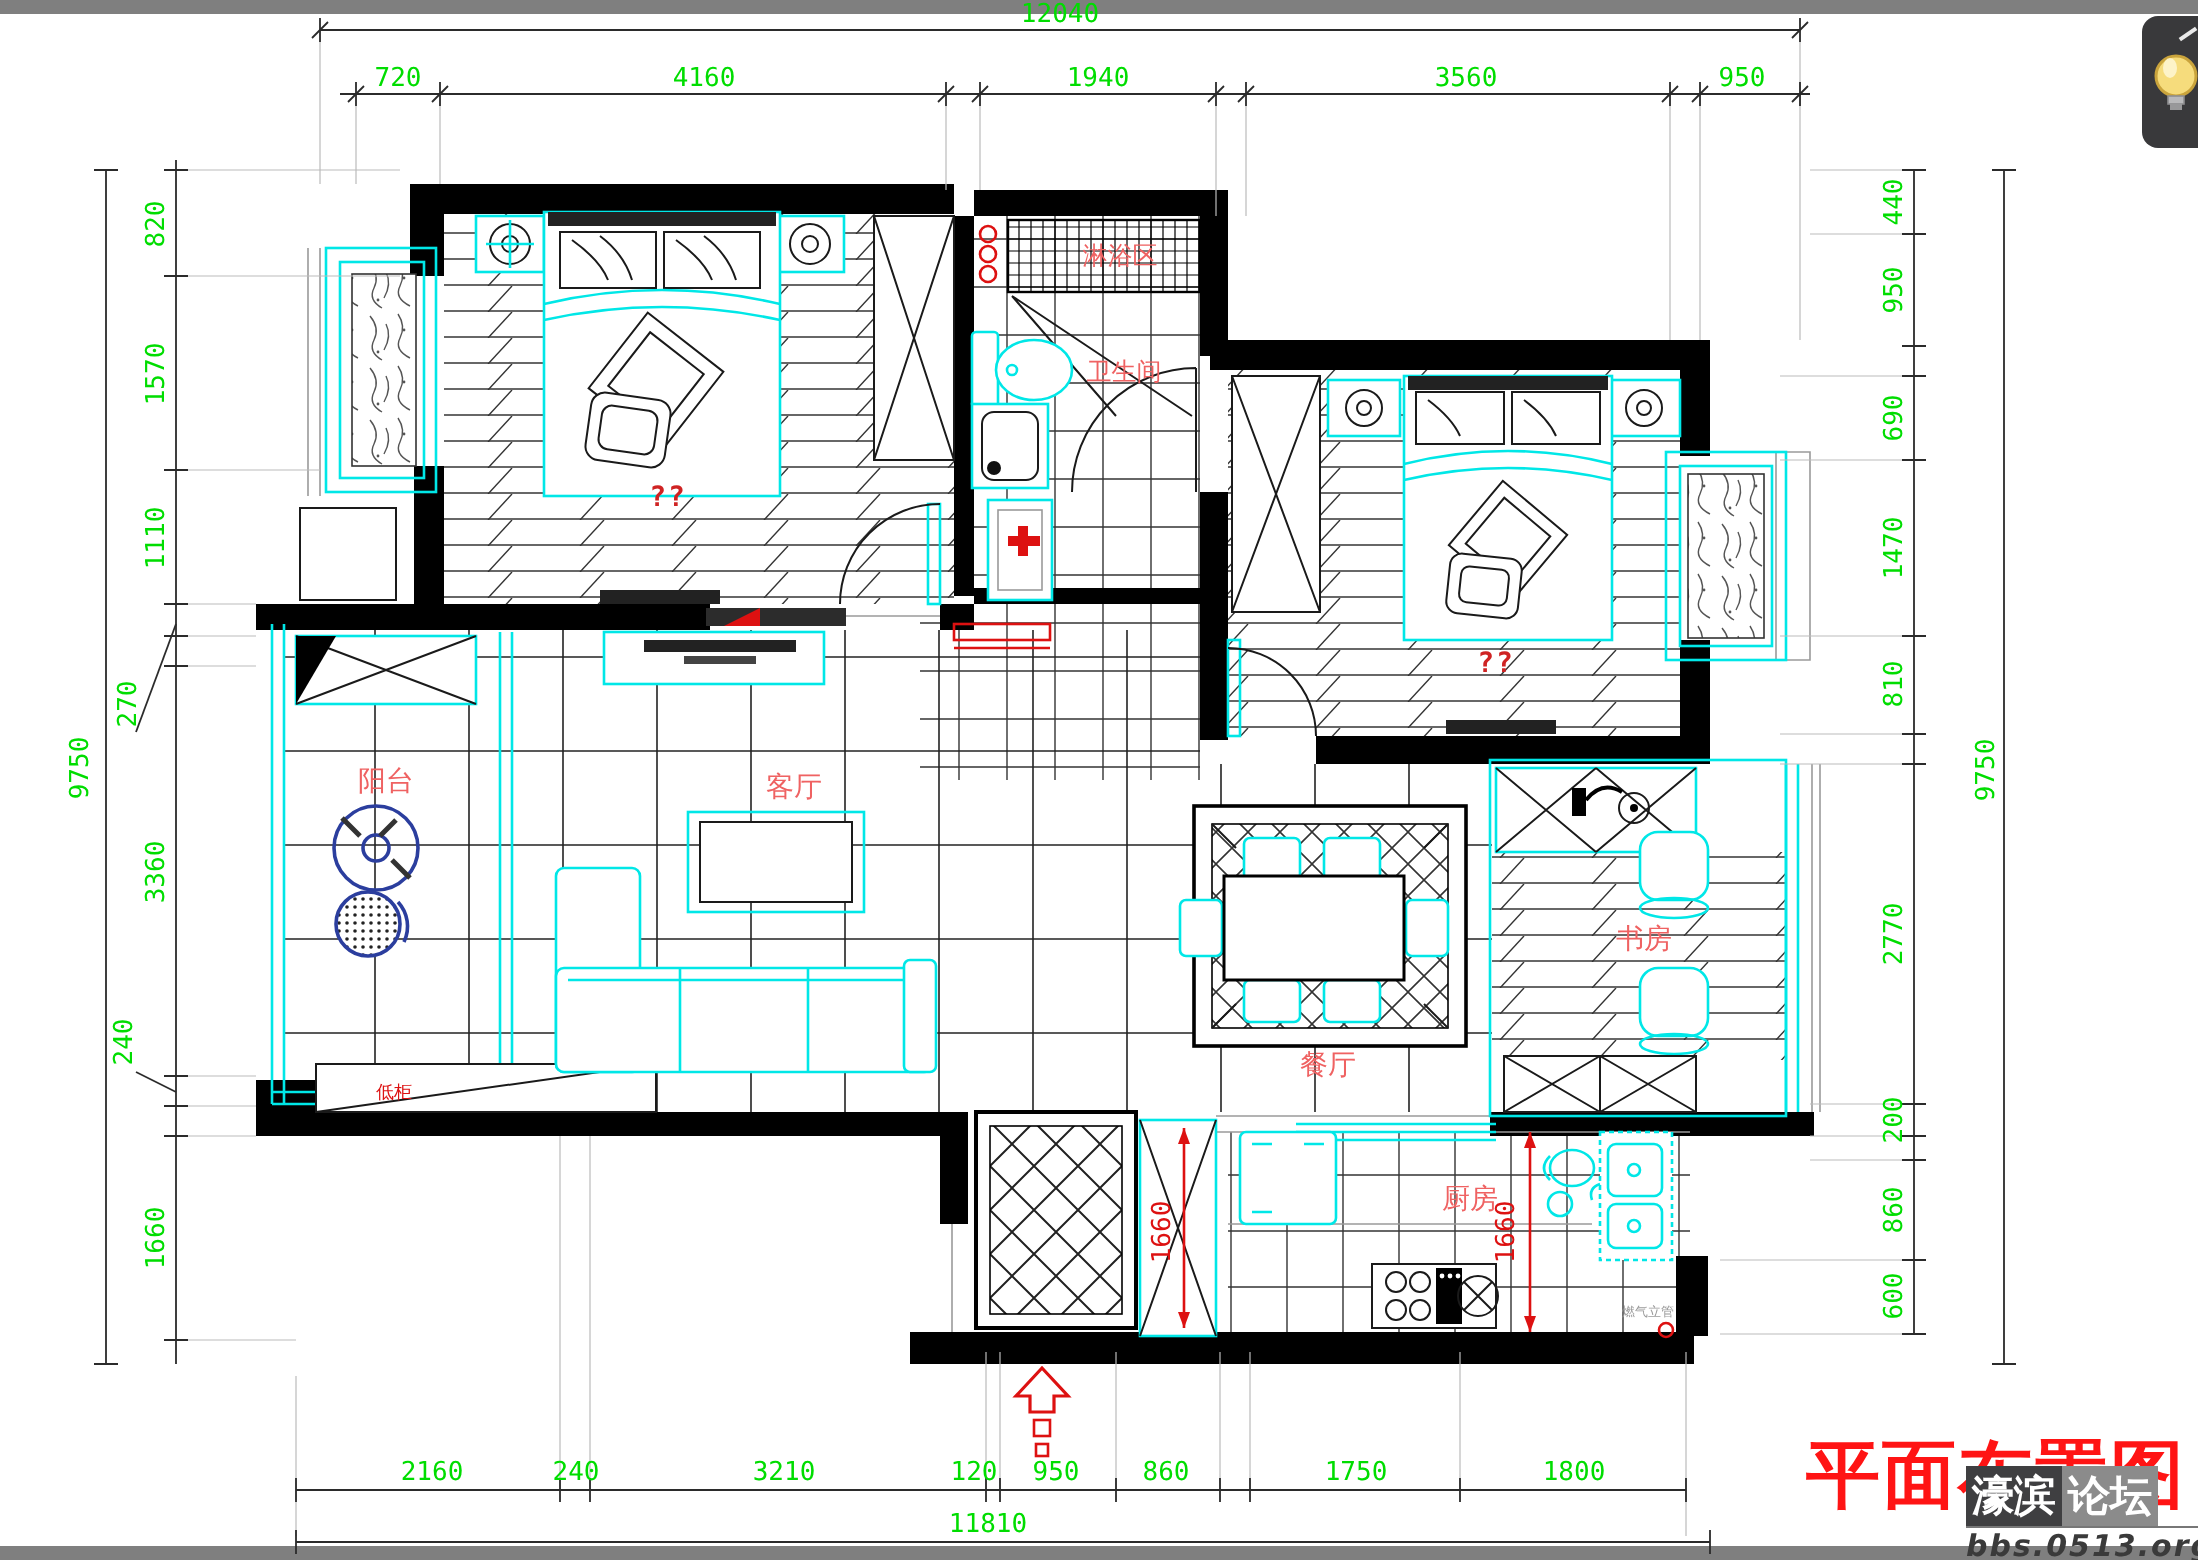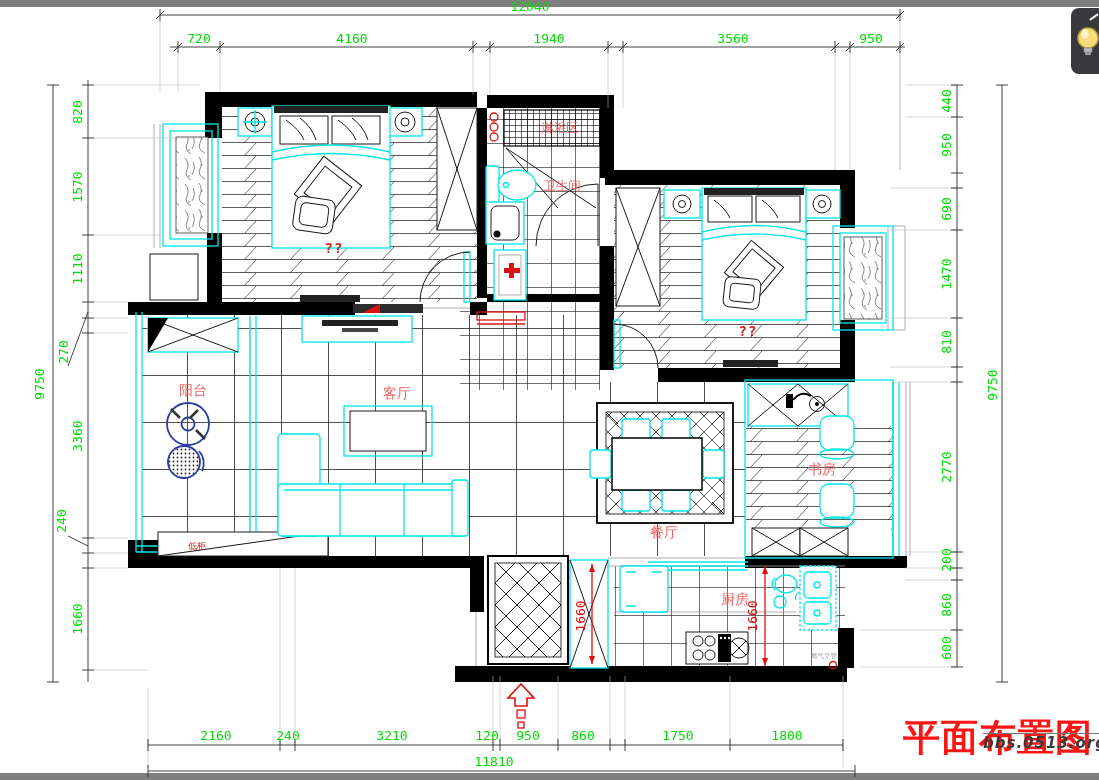--- a/index.html
+++ b/index.html
@@ -405,15 +405,19 @@
       <circle cx="17" cy="30" r="10" fill="#f6dc7c" stroke="#caa43c" stroke-width="1.5"></circle>
       <ellipse cx="14" cy="26" rx="3.5" ry="5" fill="#fdf3c8"></ellipse>
       <rect x="13" y="40" width="8" height="4" fill="#b9b9bb" stroke="#8e8e90" stroke-width="0.8"></rect>
       <rect x="14" y="44" width="6" height="3" fill="#98989a"></rect>
     </svg>
   </div>
 
   <div id="plan-title">平面布置图</div>
 
   <div id="wm">
+    <div class="row">
+      <span class="b1">濠滨</span>
+      <span class="b2">论坛</span>
+    </div>
     <div class="url">bbs.0513.org</div>
   </div>
 </div>
 
 </body></html>

